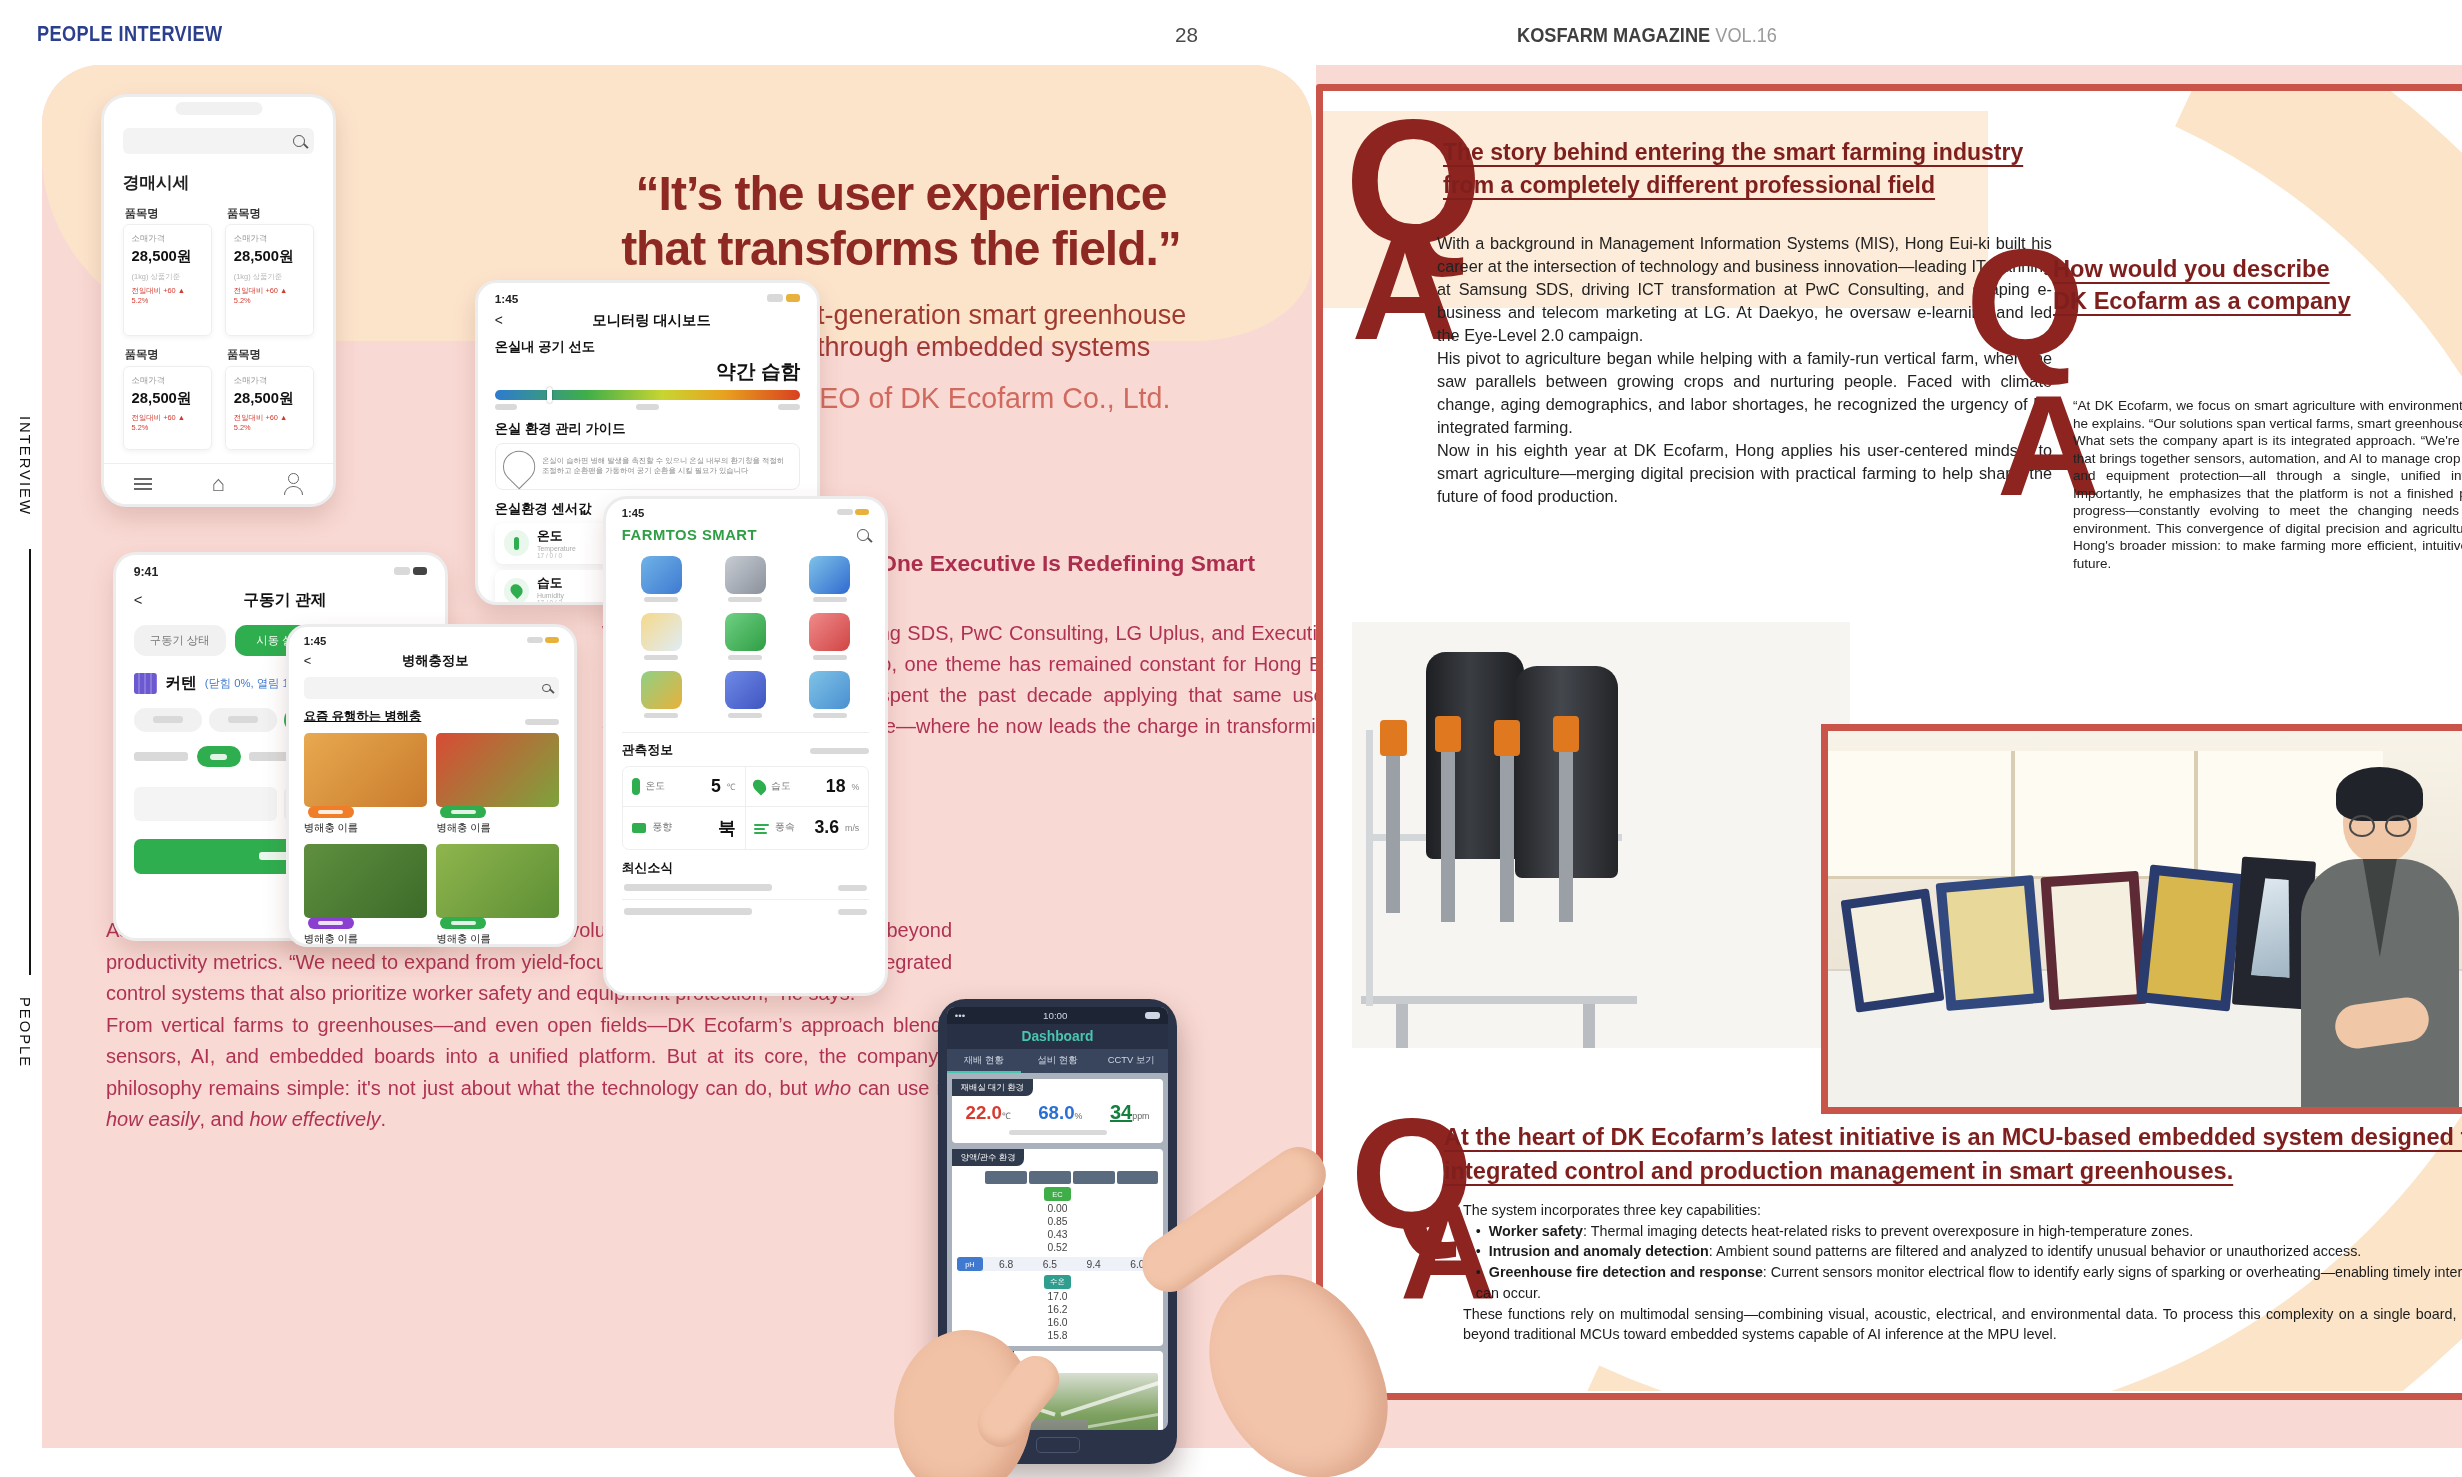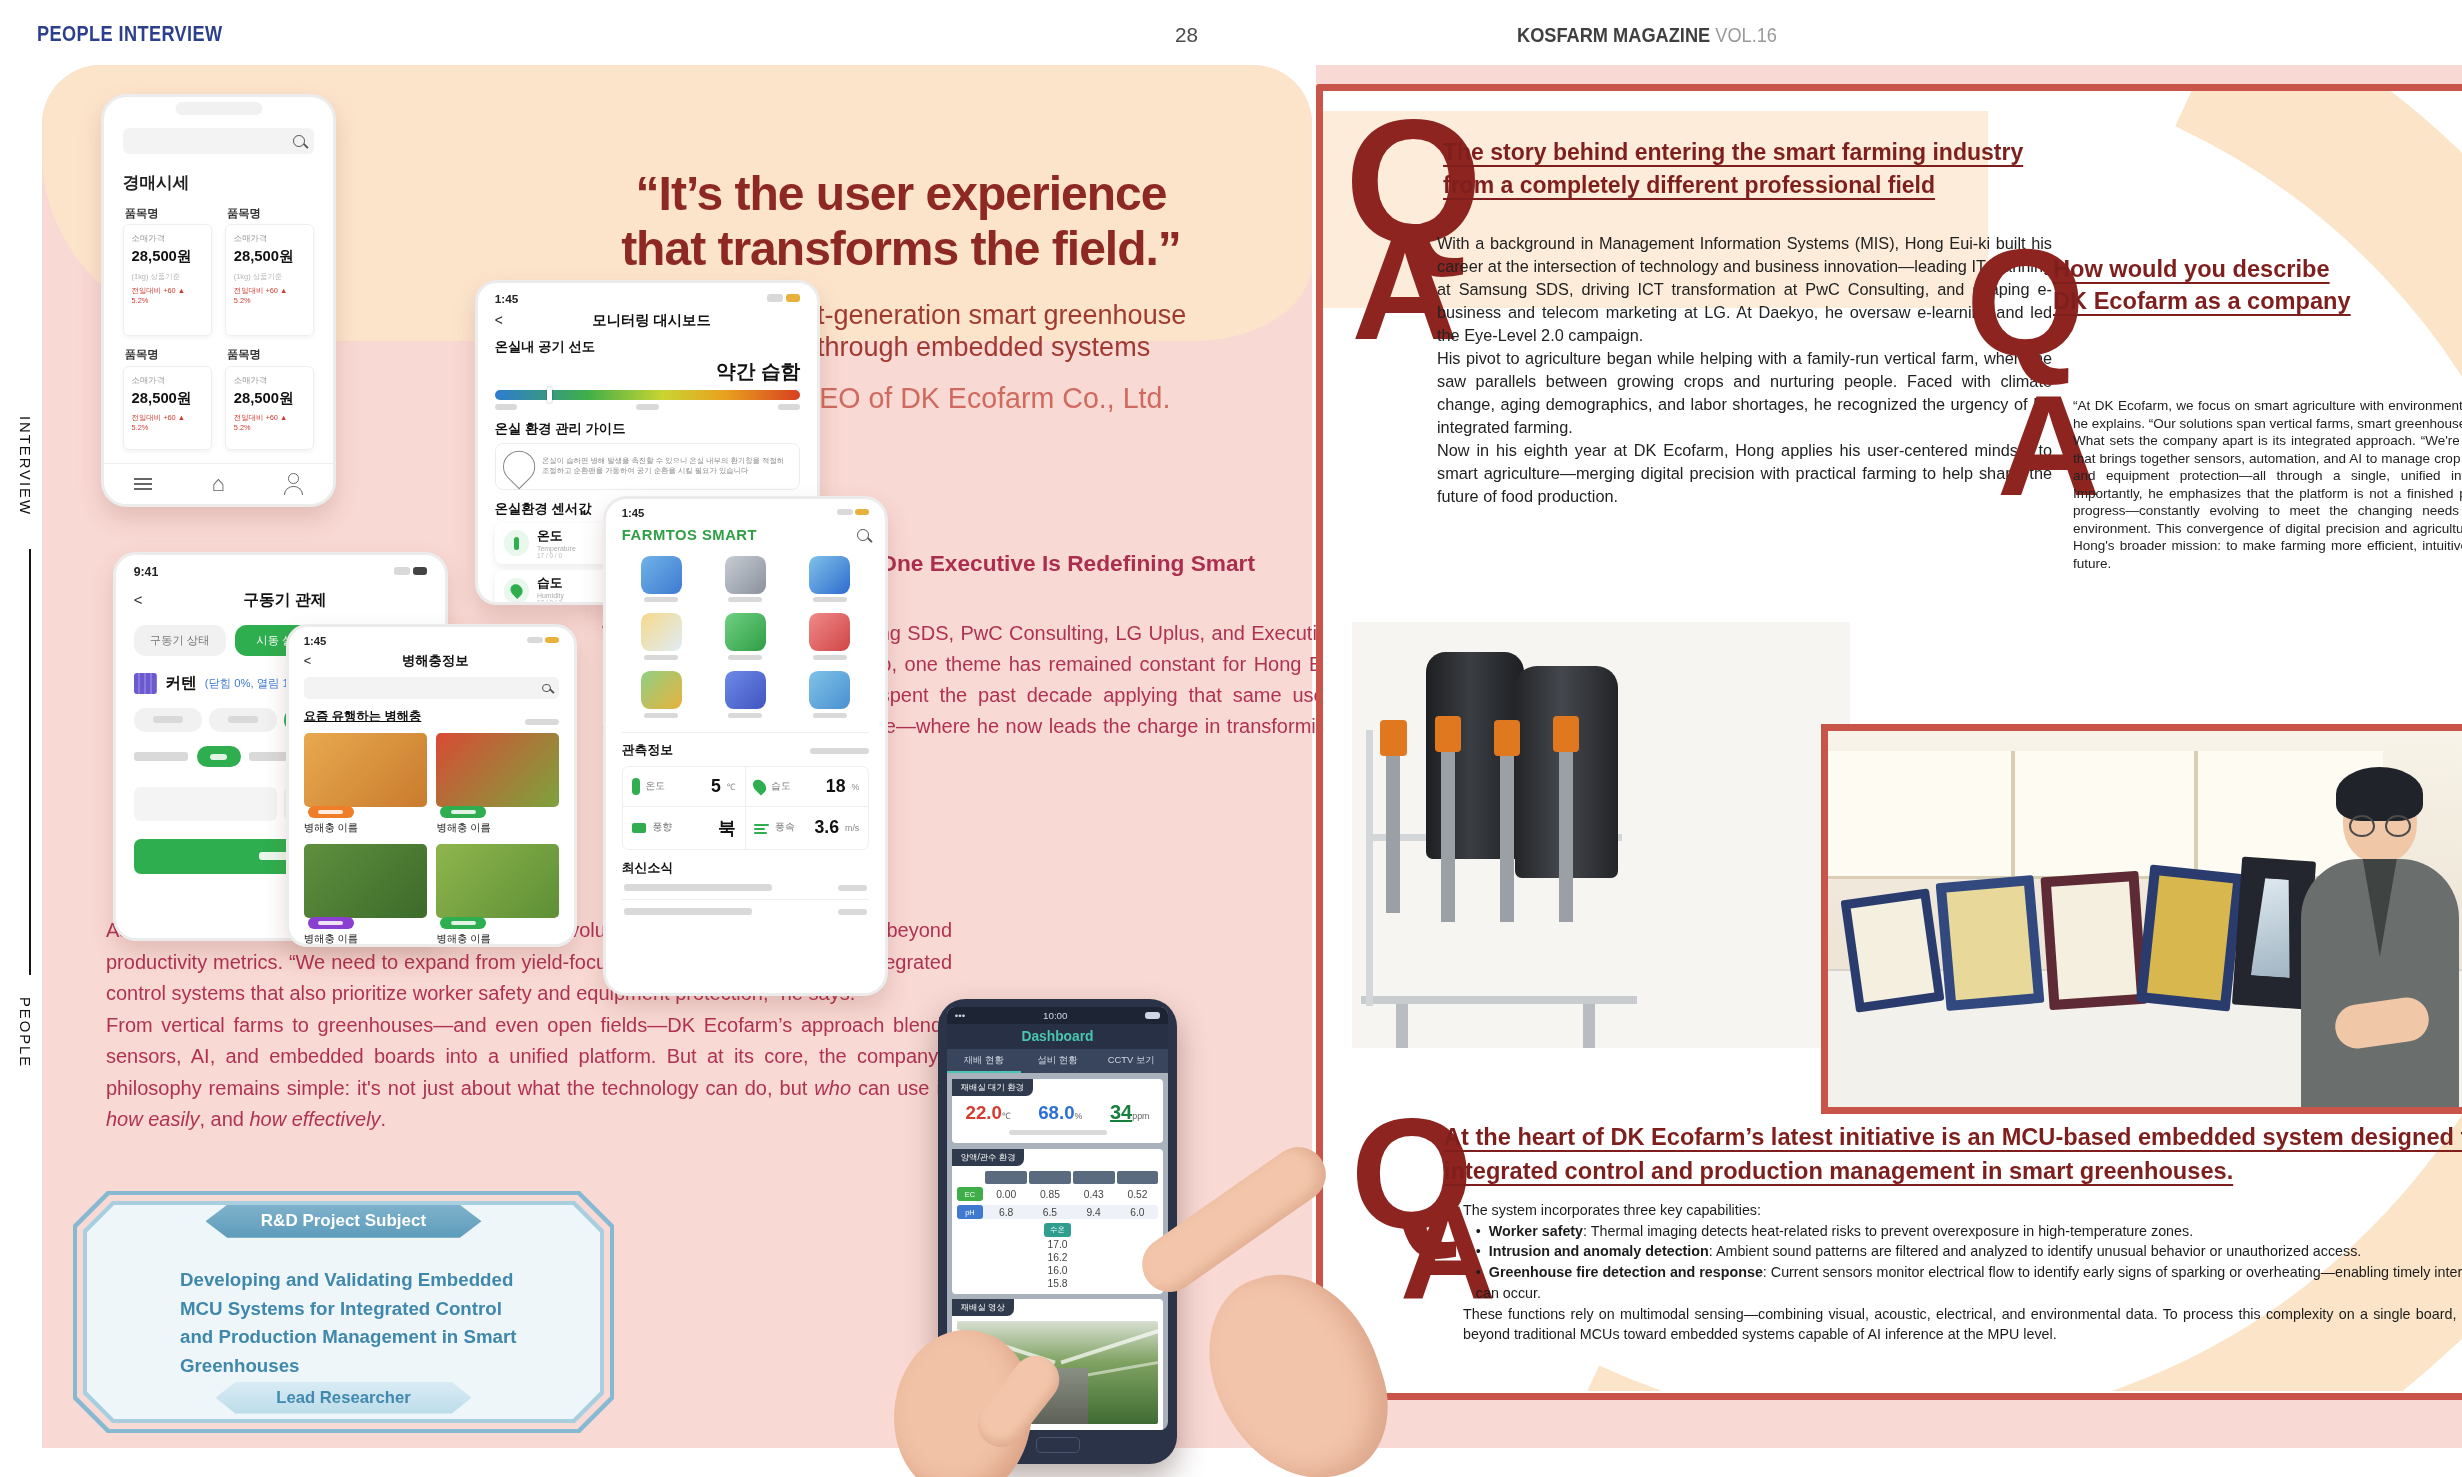--- a/index.html
+++ b/index.html
@@ -58,29 +58,20 @@
     <div class="just" style="margin-top:8.9px;font-size:20px;color:#b03252;line-height:31px;">With a career spanning Samsung SDS, PwC Consulting, LG Uplus, and Executive Director of Marketing at Daekyo, one theme has remained constant for Hong Eui Ki: user experience. He has spent the past decade applying that same user-centered sensibility to agriculture—where he now leads the charge in transforming how smart farms operate.</div>
   </div>
 
   <div class="abs just" style="left:106px;top:915px;width:846px;font-size:20px;color:#b03252;line-height:31.5px;">
     <div>As CEO of DK Ecofarm, Hong believes the next evolution of smart farming must go beyond productivity metrics. “We need to expand from yield-focused automation to intelligent integrated control systems that also prioritize worker safety and equipment protection,” he says.</div>
     <div>
       <span>From vertical farms to greenhouses—and even open fields—DK Ecofarm’s approach blends sensors, AI, and embedded boards into a unified platform. But at its core, the company's philosophy remains simple: it's not just about what the technology can do, but </span><span class="i">who</span><span> can use it, </span><span class="i">how easily</span><span>, and </span><span class="i">how effectively</span><span>.</span>
     </div>
   </div>
 
-  <div class="abs" style="left:73px;top:1191px;width:541px;height:242px;">
-    <div class="abs" style="inset:0;background:#85b9d1;clip-path:polygon(34px 0,calc(100% - 34px) 0,100% 34px,100% calc(100% - 34px),calc(100% - 34px) 100%,34px 100%,0 calc(100% - 34px),0 34px);"></div>
-    <div class="abs" style="inset:3.9px;background:#f9d9d4;clip-path:polygon(32.5px 0,calc(100% - 32.5px) 0,100% 32.5px,100% calc(100% - 32.5px),calc(100% - 32.5px) 100%,32.5px 100%,0 calc(100% - 32.5px),0 32.5px);"></div>
-    <div class="abs" style="inset:9.8px;background:#a8cfe0;clip-path:polygon(29.5px 0,calc(100% - 29.5px) 0,100% 29.5px,100% calc(100% - 29.5px),calc(100% - 29.5px) 100%,29.5px 100%,0 calc(100% - 29.5px),0 29.5px);"></div>
-    <div class="abs" style="inset:13.8px;background:#eef6f9;clip-path:polygon(27.6px 0,calc(100% - 27.6px) 0,100% 27.6px,100% calc(100% - 27.6px),calc(100% - 27.6px) 100%,27.6px 100%,0 calc(100% - 27.6px),0 27.6px);"></div>
-    <div class="abs" style="left:50%;top:13.8px;transform:translateX(-50%);width:276px;height:33px;background:linear-gradient(180deg,#7fb2cb,#5d9cbb);clip-path:polygon(21.7px 0,calc(100% - 21.7px) 0,100% 50%,calc(100% - 21.7px) 100%,21.7px 100%,0 50%);display:flex;align-items:center;justify-content:center;color:#fff;font-weight:bold;font-size:17px;">R&amp;D Project Subject</div>
-    <div class="abs" style="left:107px;top:75px;width:340px;font-size:18.7px;font-weight:bold;color:#3f88ac;line-height:28.6px;">Developing and Validating Embedded MCU Systems for Integrated Control and Production Management in Smart Greenhouses</div>
-    <div class="abs" style="left:50%;top:191px;transform:translateX(-50%);width:256px;height:31.5px;background:linear-gradient(180deg,#d9ecf5,#bcdcea);clip-path:polygon(19.7px 0,calc(100% - 19.7px) 0,100% 50%,calc(100% - 19.7px) 100%,19.7px 100%,0 50%);display:flex;align-items:center;justify-content:center;color:#4189ae;font-weight:bold;font-size:16.7px;">Lead Researcher</div>
-  </div>
 
   <div class="phone" style="left:101px;top:94px;width:235px;height:413px;">
     <div class="notch"></div>
     <div style="padding:30.5px 18.7px 0 18.7px;">
       <div style="height:26.6px;background:#f3f3f3;border-radius:5.9px;display:flex;align-items:center;justify-content:flex-end;padding:0 9.8px;">
         <span class="mag"></span>
       </div>
       <div style="margin-top:16.7px;font-size:16.7px;font-weight:bold;color:#222;">경매시세</div>
       <div style="display:flex;gap:12.8px;margin-top:11.8px;">
         <div style="flex:1;">
@@ -391,21 +382,21 @@
       </div>
       <div style="margin:5.9px 4.9px;background:#fff;border-radius:3.9px;padding-bottom:4.9px;">
         <div style="display:inline-block;background:#2f3a4d;color:#fff;font-size:8.4px;padding:3px 8.9px;border-radius:0 0 6.9px 0;">양액/관수 환경</div>
         <div style="display:flex;gap:2px;margin:4.9px 4.9px 0;">
           <span style="width:26.6px;"></span>
           <span class="bar" style="flex:1;height:12.8px;background:#5a6b80;border-radius:2px;"></span>
           <span class="bar" style="flex:1;height:12.8px;background:#5a6b80;border-radius:2px;"></span>
           <span class="bar" style="flex:1;height:12.8px;background:#5a6b80;border-radius:2px;"></span>
           <span class="bar" style="flex:1;height:12.8px;background:#5a6b80;border-radius:2px;"></span>
         </div>
-        <div style="display:flex;gap:2px;align-items:center;margin:3.9px 4.9px 0;font-size:10.3px;color:#444;">
+        <div style="display:flex;gap:2px;align-items:center;margin:3.9px 4.9px 0;font-size:10.3px;color:#444;flex-direction:column;">
           <span class="chip" style="width:26.6px;height:13.8px;background:#3fae49;color:#fff;font-size:7.4px;border-radius:3px;">EC</span>
           <span style="flex:1;text-align:center;">0.00</span>
           <span style="flex:1;text-align:center;">0.85</span>
           <span style="flex:1;text-align:center;">0.43</span>
           <span style="flex:1;text-align:center;">0.52</span>
         </div>
         <div style="display:flex;gap:2px;align-items:center;margin:3.9px 4.9px 0;font-size:10.3px;color:#444;background:#eef2f8;border-radius:3px;">
           <span class="chip" style="width:26.6px;height:13.8px;background:#3f7ad0;color:#fff;font-size:7.4px;border-radius:3px;">pH</span>
           <span style="flex:1;text-align:center;">6.8</span>
           <span style="flex:1;text-align:center;">6.5</span>

